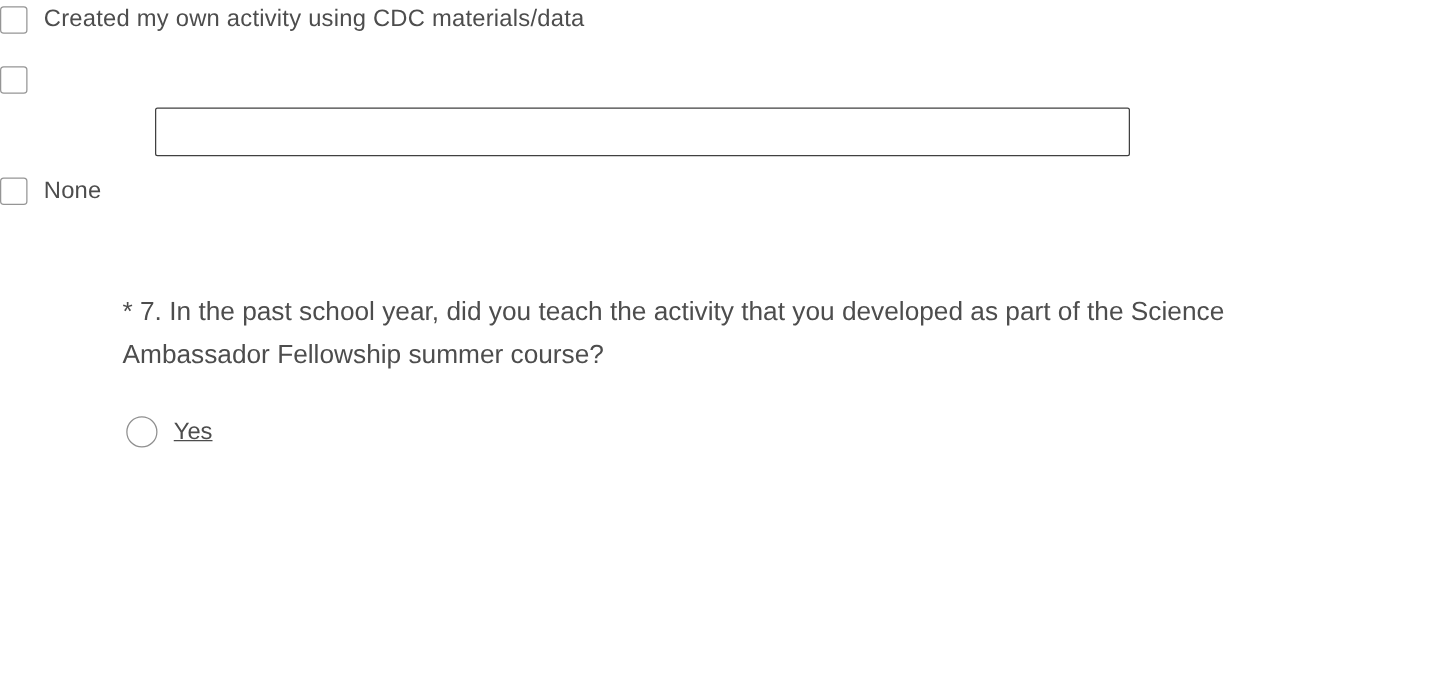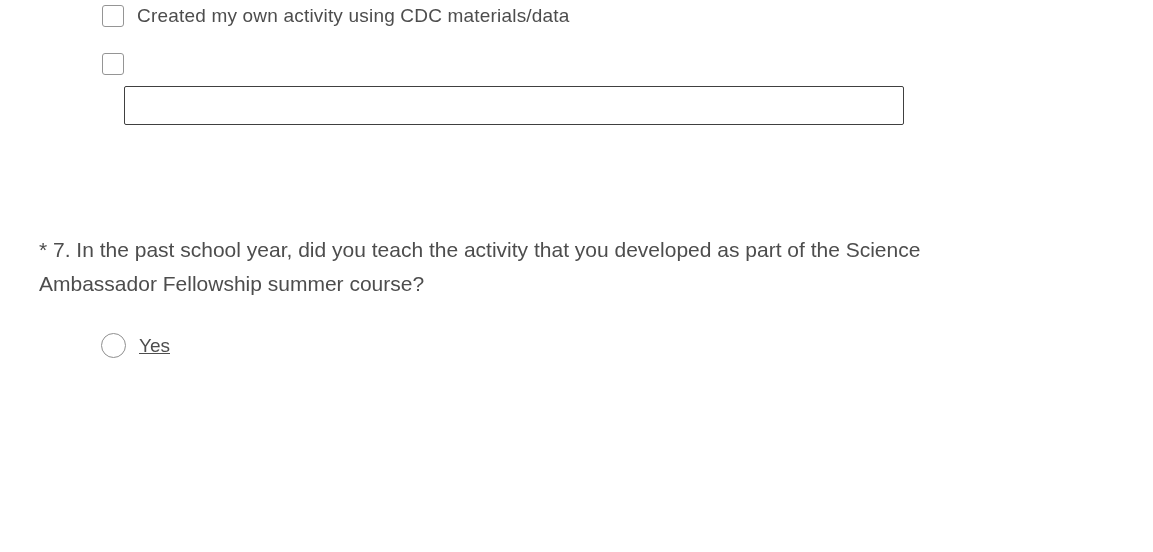--- a/index.html
+++ b/index.html
@@ -20,21 +20,20 @@
     position: relative;
     width: 1153px;
     height: 552px;
     box-sizing: border-box;
   }
 
   
   .option-row {
     display: flex;
     align-items: flex-start;
-    padding-left: 102px;
   }
 
   .checkbox-box {
     flex: 0 0 auto;
     width: 22px;
     height: 22px;
     border: 1px solid #959595;
     border-radius: 3px;
     background: #ffffff;
     box-sizing: border-box;
@@ -75,23 +74,22 @@
 
   
   .gap-after-first { height: 16px; }
   .gap-after-input { height: 12px; }
   .gap-before-q7 { height: 64px; }
   .gap-after-q7 { height: 32px; }
   .gap-between-radios { height: 20px; }
 
   
   .question-block {
-    padding-left: 39px;
+    padding-left: 98px;
     padding-right: 90px;
-    margin-top: 32px;
   }
   .question-text {
     font-size: 21px;
     line-height: 34px;
     color: #4d4d4d;
     max-width: 975px;
   }
 
   
   .radio-row {
@@ -131,20 +129,24 @@
   <div class="option-row">
     <span class="checkbox-box"></span>
   </div>
 
   <div class="text-input-wrap">
     <input class="text-input" type="text" value="" style="">
   </div>
 
   <div class="gap-after-input"></div>
 
+  <div class="option-row">
+    <span class="checkbox-box"></span>
+    <span class="option-label single">None</span>
+  </div>
 
   <div class="gap-before-q7"></div>
 
   <div class="question-block">
     <div class="question-text">* 7. In the past school year, did you teach the activity that you developed as part of the Science Ambassador Fellowship summer course?</div>
   </div>
 
   <div class="gap-after-q7"></div>
 
   <div class="radio-row">

